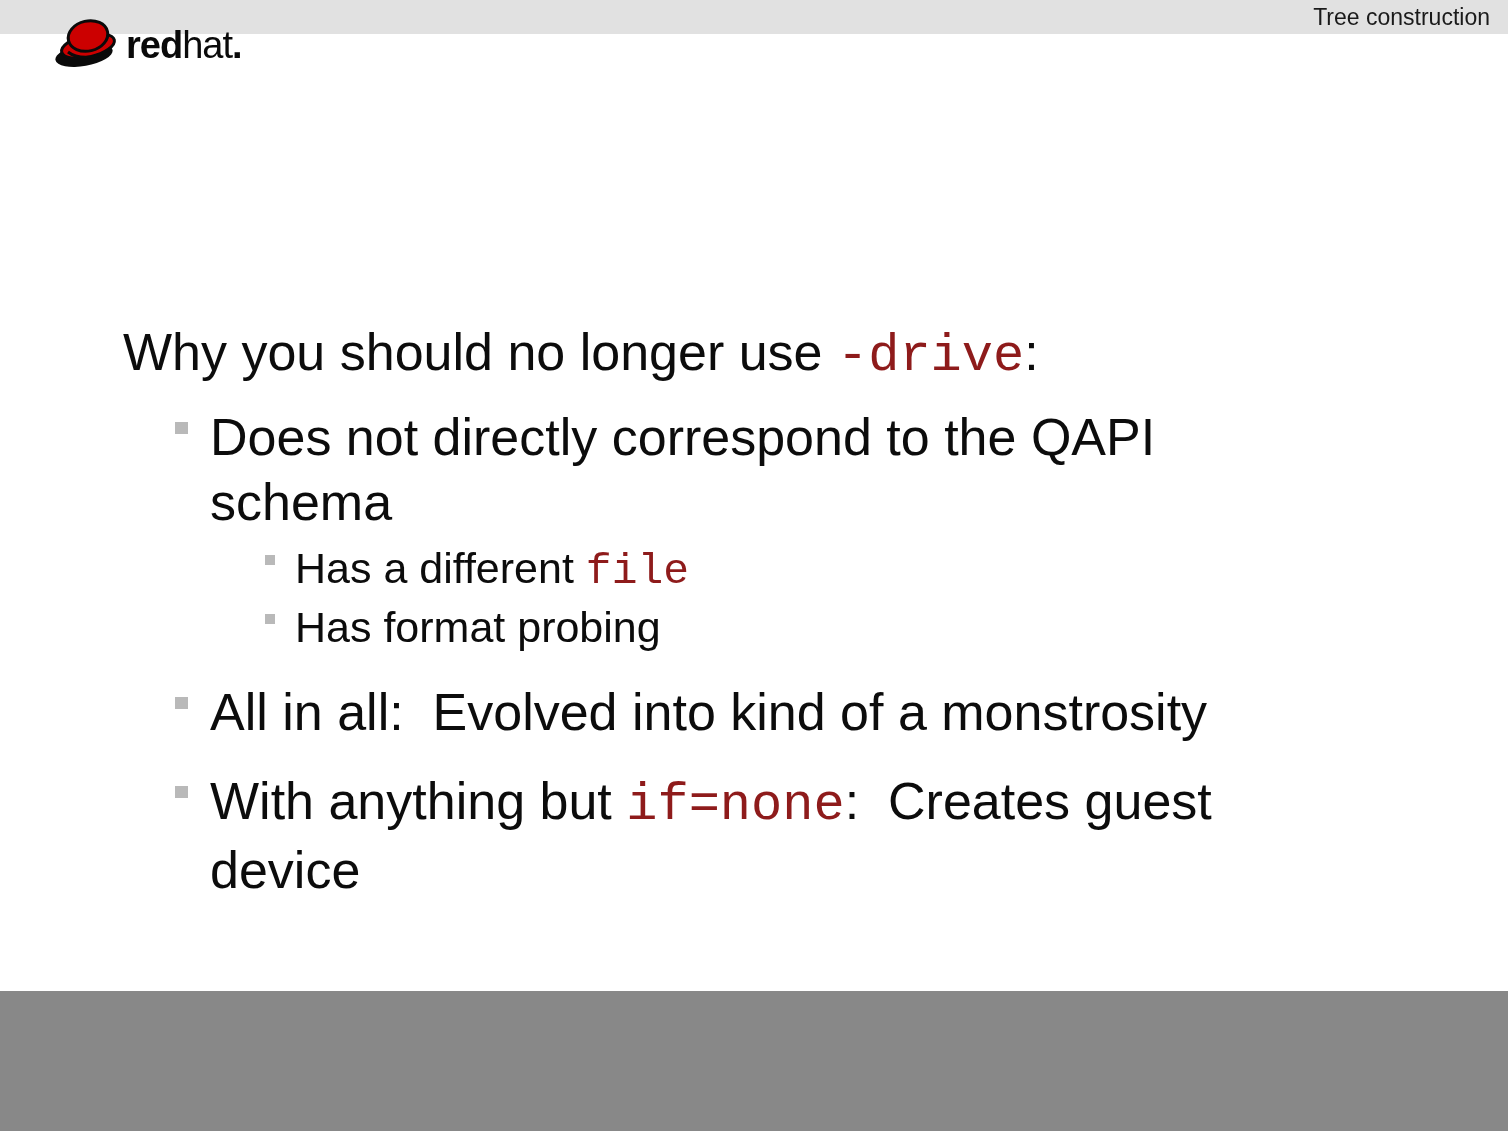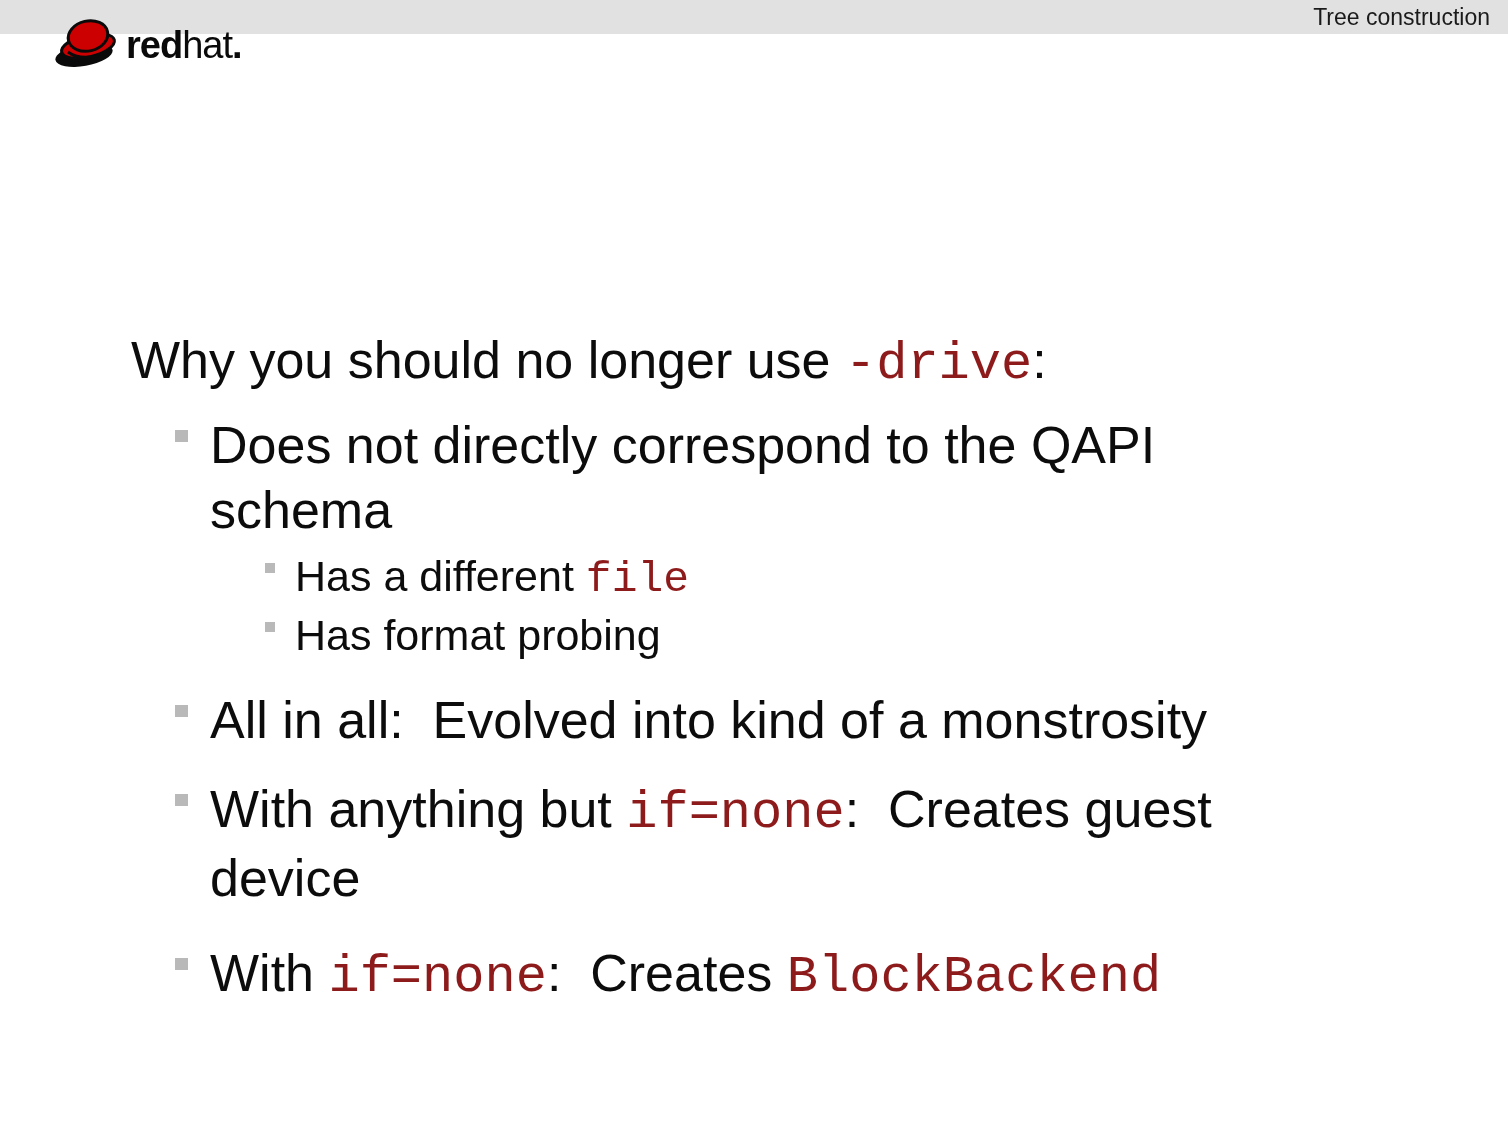--- a/index.html
+++ b/index.html
@@ -6,21 +6,21 @@
     --accent_red:#8e1b1b;
     --text_color:#0c0c0c;
     --bar_gray:#e1e1e1;
     --bullet_gray:#b9b9b9;
     --logo_red:#cc0000;
     --logo_black:#0a0a0a;
   }
   html,body{margin:0;padding:0;background:#888;}
   .slide{
     position:relative;
-    width:1508px;height:1131px;
+    width:1508px;height:991px;
     background:#ffffff;
     overflow:hidden;
     font-family:"Liberation Sans",sans-serif;
     color:var(--text_color);
   }
   .topbar{
     position:absolute;left:0;top:0;right:0;height:34px;
     background:var(--bar_gray);
   }
   .section{
@@ -46,21 +46,21 @@
   .code{
     font-family:"Liberation Mono",monospace;
     color:var(--accent_red);
     font-weight:400;
   }
   .title .code{font-size:0.98em;}
   .content{
     position:absolute;left:115px;top:312px;width:1210px;
     font-size:52px;line-height:1.25;color:var(--text_color);
   }
-  .intro{margin:16px;}
+  .intro{margin:8px;}
   ul.l1{
     list-style:none;margin:16px 0 0 0;padding:0 0 0 95px;
   }
   ul.l1 > li{position:relative;}
   ul.l1 > li + li{margin-top:24px;}
   ul.l1 > li.b4{margin-top:30px;}
   .marker{
     position:absolute;left:-35px;top:17px;
     width:13px;height:12px;background:var(--bullet_gray);
     display:block;
@@ -111,20 +111,17 @@
       </li>
 
       <li>
         <span class="marker"></span><span class="ws">All in all:  Evolved into kind of a monstrosity</span>
       </li>
 
       <li>
         <span class="marker"></span><span>With anything but </span><span class="code">if=none</span><span class="ws">:  Creates guest device</span>
       </li>
 
-      <li class="b4">
-        <span class="marker"></span><span>With </span><span class="code">if=none</span><span class="ws">:  Creates </span><span class="code">BlockBackend</span>
-      </li>
 
     </ul>
   </div>
 
 </div>
 
 </body></html>

